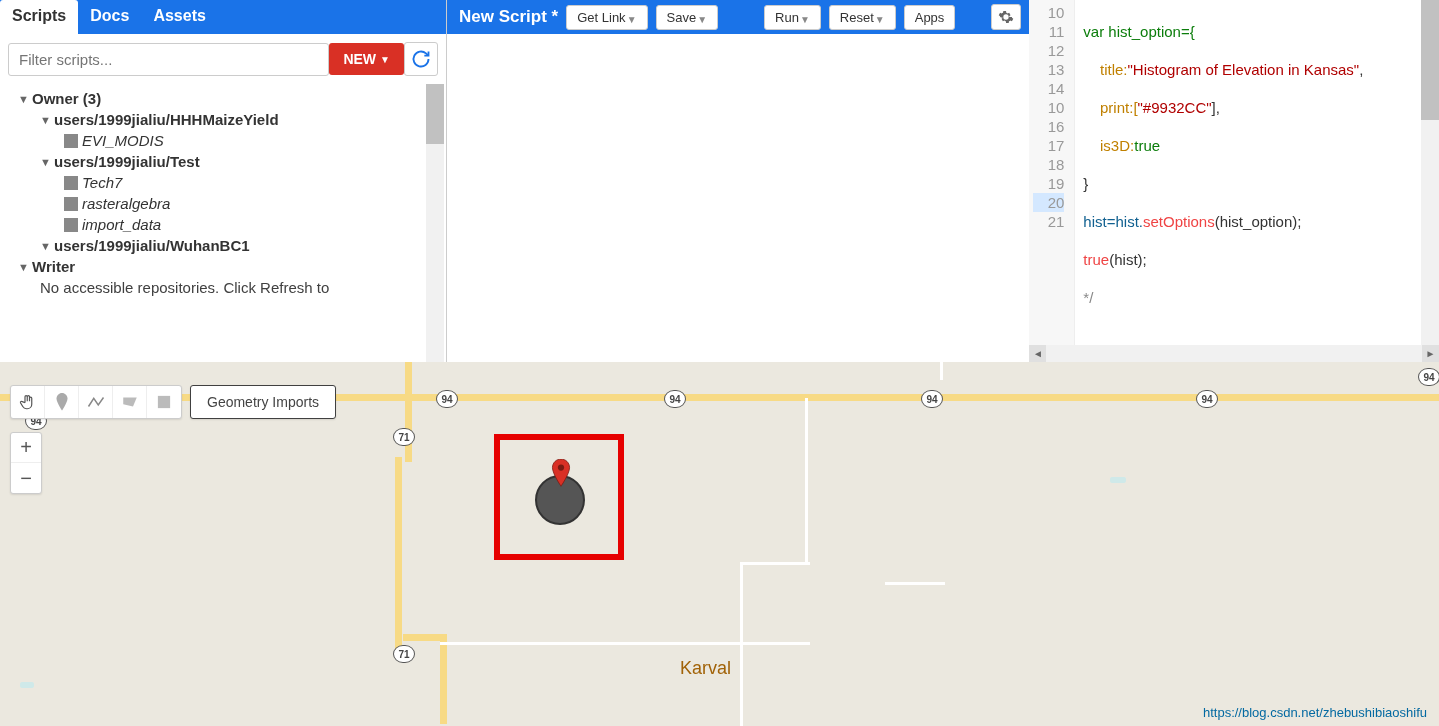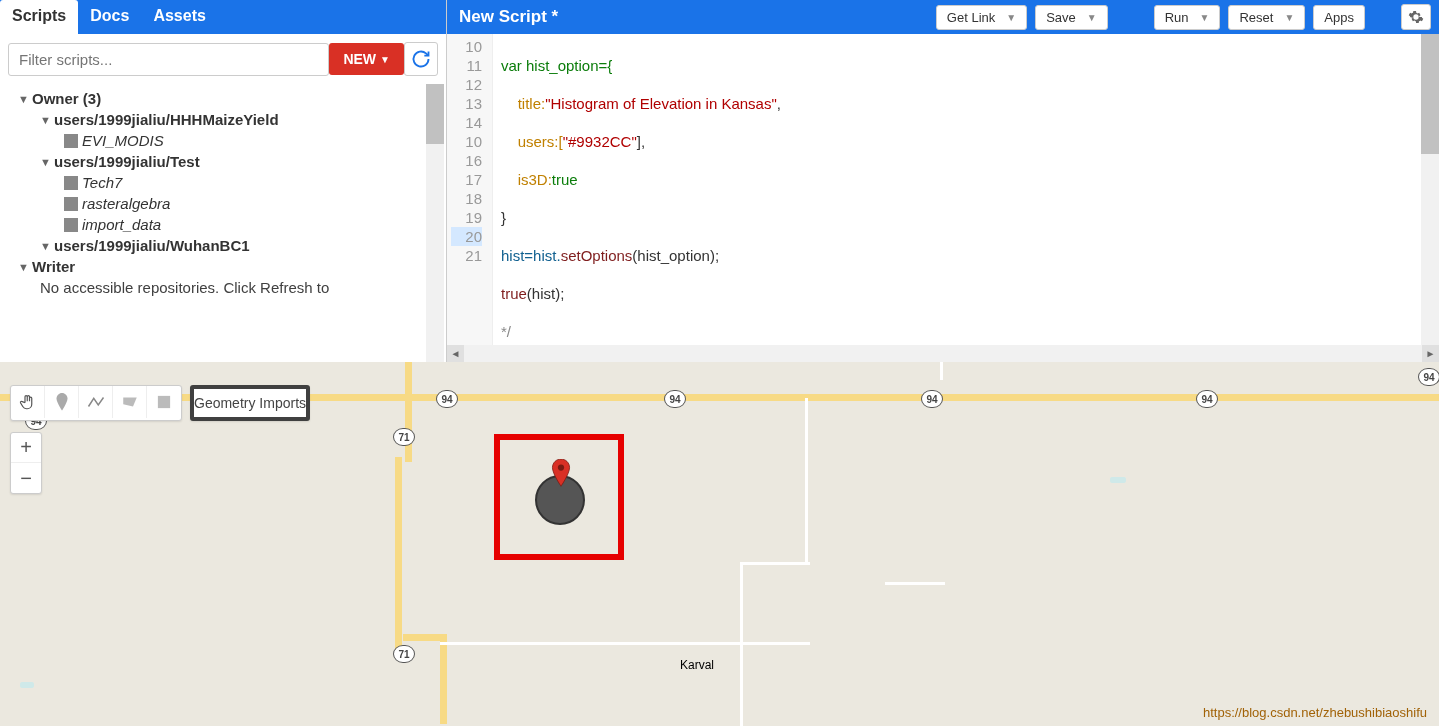--- a/index.html
+++ b/index.html
@@ -18,57 +18,57 @@
 .tree-thumb { position:absolute; right:2px; top:0; width:18px; height:60px; background:#c1c1c1; }
 .tree-item { display:flex; align-items:center; font-size:15px; padding:2px 0; color:#333; cursor:pointer; }
 .tree-caret { width:14px; color:#666; font-size:11px; }
 .tree-bold { font-weight:bold; }
 .tree-file-icon { width:14px; height:14px; background:#888; margin-right:4px; display:inline-block; }
 .lvl1 { padding-left:14px; }
 .lvl2 { padding-left:36px; }
 .lvl3 { padding-left:60px;font-style:italic; }
 .tree-muted { color:#404040; }
 
-.right-panel { flex:1; display:flex; flex-direction:column; }
+.right-panel { flex:1; display:flex; flex-direction:row; }
 .editor-bar { background:#1a73e8; height:34px; display:flex; align-items:center; padding:0 8px; gap:8px; }
 .script-title { color:#fff; font-weight:bold; font-size:17px; flex:1; padding-left:4px; }
-.ed-btn { background:#fff; border:1px solid #ccc; border-radius:3px; padding:4px 10px; font-size:13px; display:flex; align-items:center; gap:11px; cursor:pointer; color:#333; }
+.ed-btn { background:#fff; border:1px solid #ccc; border-radius:3px; padding:4px 10px; font-size:13px; display:flex; align-items:flex-end; gap:1px; cursor:pointer; color:#333; }
 .ed-btn .dd { color:#888; font-size:10px; }
 .gear-btn { width:30px; height:26px; background:#fff; border:1px solid #ccc; border-radius:3px; display:flex; align-items:center; justify-content:center; cursor:pointer; }
 .code-area { flex:1; display:flex; background:#fff; position:relative; overflow:hidden; }
 .gutter { background:#f7f7f7; color:#999; font-family:"Courier New",monospace; font-size:15px; text-align:right; padding:3px 10px 3px 4px; line-height:19px; border-right:1px solid #eee; min-width:46px; }
 .code { flex:1; font-family:"Courier New",monospace; font-size:15px; line-height:19px; padding:3px 0 3px 8px; white-space:pre; color:#333; }
 .code-scroll-v { position:absolute; right:0; top:0; width:18px; height:100%; background:#f1f1f1; }
 .code-vthumb { position:absolute; right:0; top:0; width:18px; height:120px; background:#c1c1c1; }
 .code-scroll-h { position:absolute; left:0; bottom:0; right:18px; height:17px; background:#f1f1f1; }
 .code-harrow { position:absolute; bottom:0; width:17px; height:17px; background:#e0e0e0; display:flex; align-items:center; justify-content:center; font-size:10px; color:#666; }
 .tok-kw { color:#0b7d0b; }
 .tok-prop { color:#c08000; }
 .tok-str { color:#b00000; }
-.tok-fn { color:#7f1d1d; }
+.tok-fn { color:#ef4444; }
 .tok-var { color:#106090; }
 .tok-cm { color:#888; }
 
 .map-area { position:relative; height:364px; background:#ebe8df; overflow:hidden; }
 .road-y { position:absolute; background:#f7da85; }
 .road-w { position:absolute; background:#fff; }
 .shield { position:absolute; width:22px; height:18px; border:1.5px solid #555; border-radius:10px/9px; background:#fff; font-size:10px; display:flex; align-items:center; justify-content:center; color:#444; font-weight:bold; }
 .map-tools { position:absolute; top:23px; left:10px; display:flex; gap:8px; align-items:stretch; }
 .tool-grp { background:#fff; border:1px solid #ccc; border-radius:3px; display:flex; box-shadow:0 1px 2px rgba(0,0,0,0.1); }
 .tool-btn { width:34px; height:32px; display:flex; align-items:center; justify-content:center; border-right:1px solid #eee; cursor:pointer; color:#555; }
 .tool-btn:last-child { border-right:none; }
-.geom-label { background:#fff; border:4px solid #404040; border-radius:3px; padding:6px 0; font-size:14px; color:#444; display:flex; align-items:center; box-shadow:0 1px 2px rgba(0,0,0,0.1); }
+.geom-label { background:#fff; border:1px solid #404040; border-radius:3px; padding:6px 16px; font-size:14px; color:#444; display:flex; align-items:center; box-shadow:0 1px 2px rgba(0,0,0,0.1); }
 .zoom-ctrl { position:absolute; top:70px; left:10px; background:#fff; border:1px solid #ccc; border-radius:3px; box-shadow:0 1px 2px rgba(0,0,0,0.1); }
 .zoom-btn { width:30px; height:30px; display:flex; align-items:center; justify-content:center; font-size:20px; color:#555; cursor:pointer; }
 .zoom-btn:first-child { border-bottom:1px solid #eee; }
 .red-box { position:absolute; border:6px solid #e60000; }
 .circle-layer { position:absolute; width:50px; height:50px; border-radius:50%; background:#555; border:2px solid #333; }
 .marker-pin { position:absolute; width:20px; height:28px; }
-.town-label { position:absolute; font-size:12px; color:#000000; }
-.watermark { position:absolute; right:12px; bottom:6px; font-size:13px; color:#a16207; }
+.town-label { position:absolute; font-size:18px; color:#a16207; }
+.watermark { position:absolute; right:12px; bottom:6px; font-size:13px; color:#0369a1; }
 .shallow { position:absolute; background:#cfe9e9; border-radius:2px; }
 </style>
 </head>
 <body>
 
 <div class="top">
   <div class="left-panel">
     <div class="tabs-bar">
       <div class="tab active">Scripts</div>
       <div class="tab">Docs</div>
@@ -173,21 +173,21 @@
           <div>16</div>
           <div>17</div>
           <div>18</div>
           <div>19</div>
           <div style="background:#d4e8ff">20</div>
           <div>21</div>
       </div>
       <div class="code">
 <div><span class="tok-kw">var hist_option={</span></div>
 <div><span class="tok-prop">    title:</span><span class="tok-str">"Histogram of Elevation in Kansas"</span><span>,</span></div>
-<div><span class="tok-prop">    users:[</span><span class="tok-str">"#9932CC"</span><span>],</span></div>
+<div><span class="tok-prop">    print:[</span><span class="tok-str">"#9932CC"</span><span>],</span></div>
 <div><span class="tok-prop">    is3D:</span><span class="tok-kw">true</span></div>
 <div><span>}</span></div>
 <div><span class="tok-var">hist=hist.</span><span class="tok-fn">setOptions</span><span>(hist_option);</span></div>
 <div><span class="tok-fn">true</span><span>(hist);</span></div>
 <div><span class="tok-cm">*/</span></div>
 <div>&nbsp;</div>
 
 
 
       </div>

